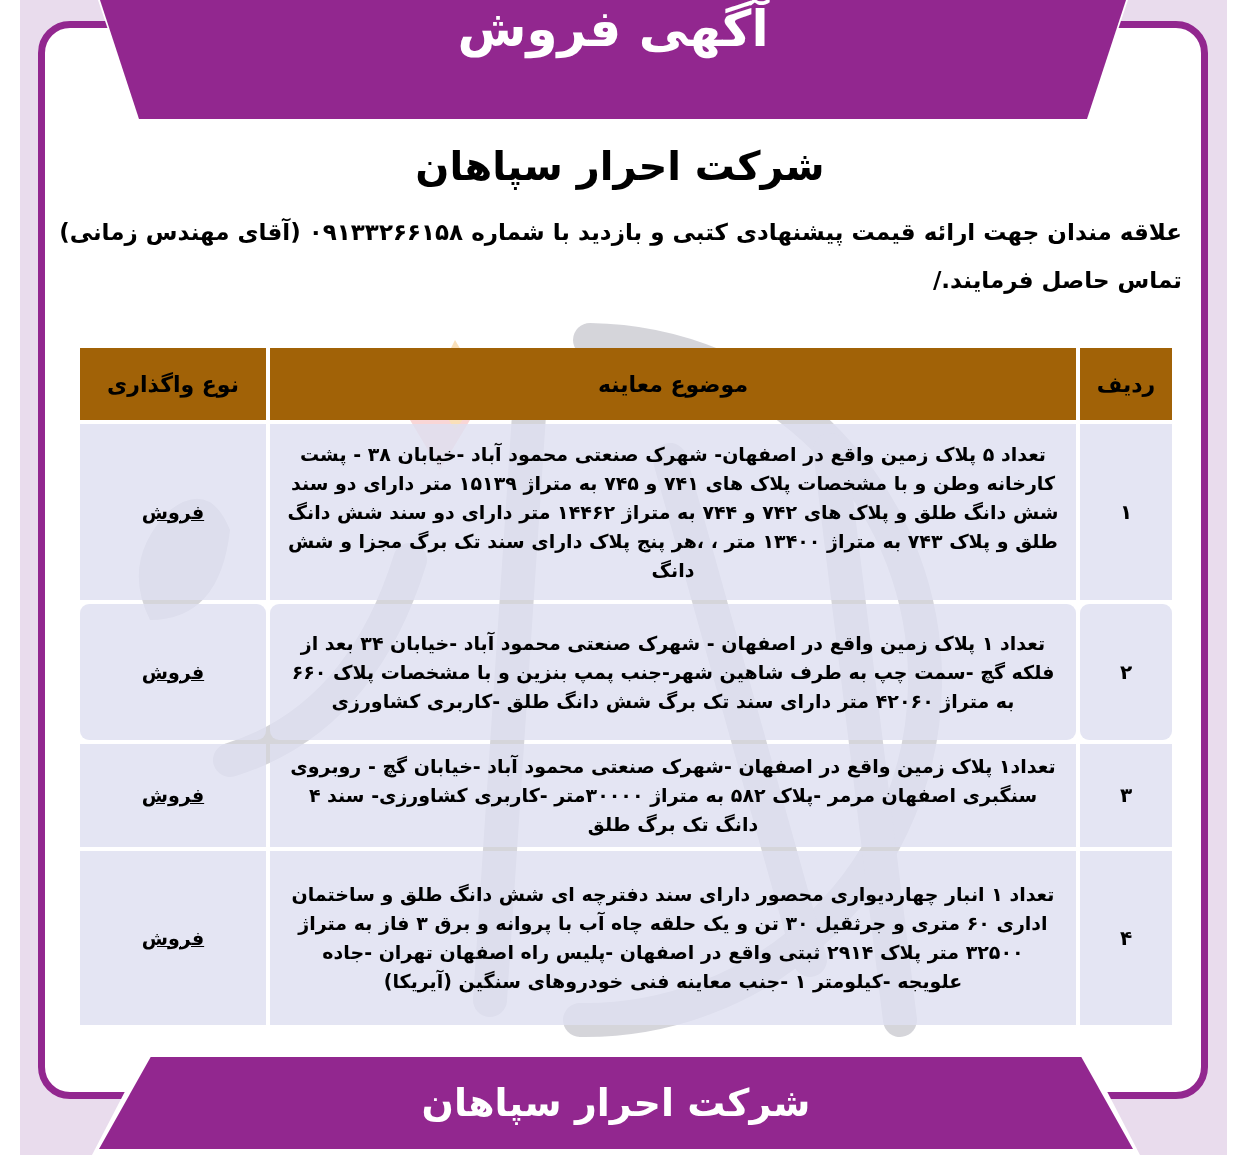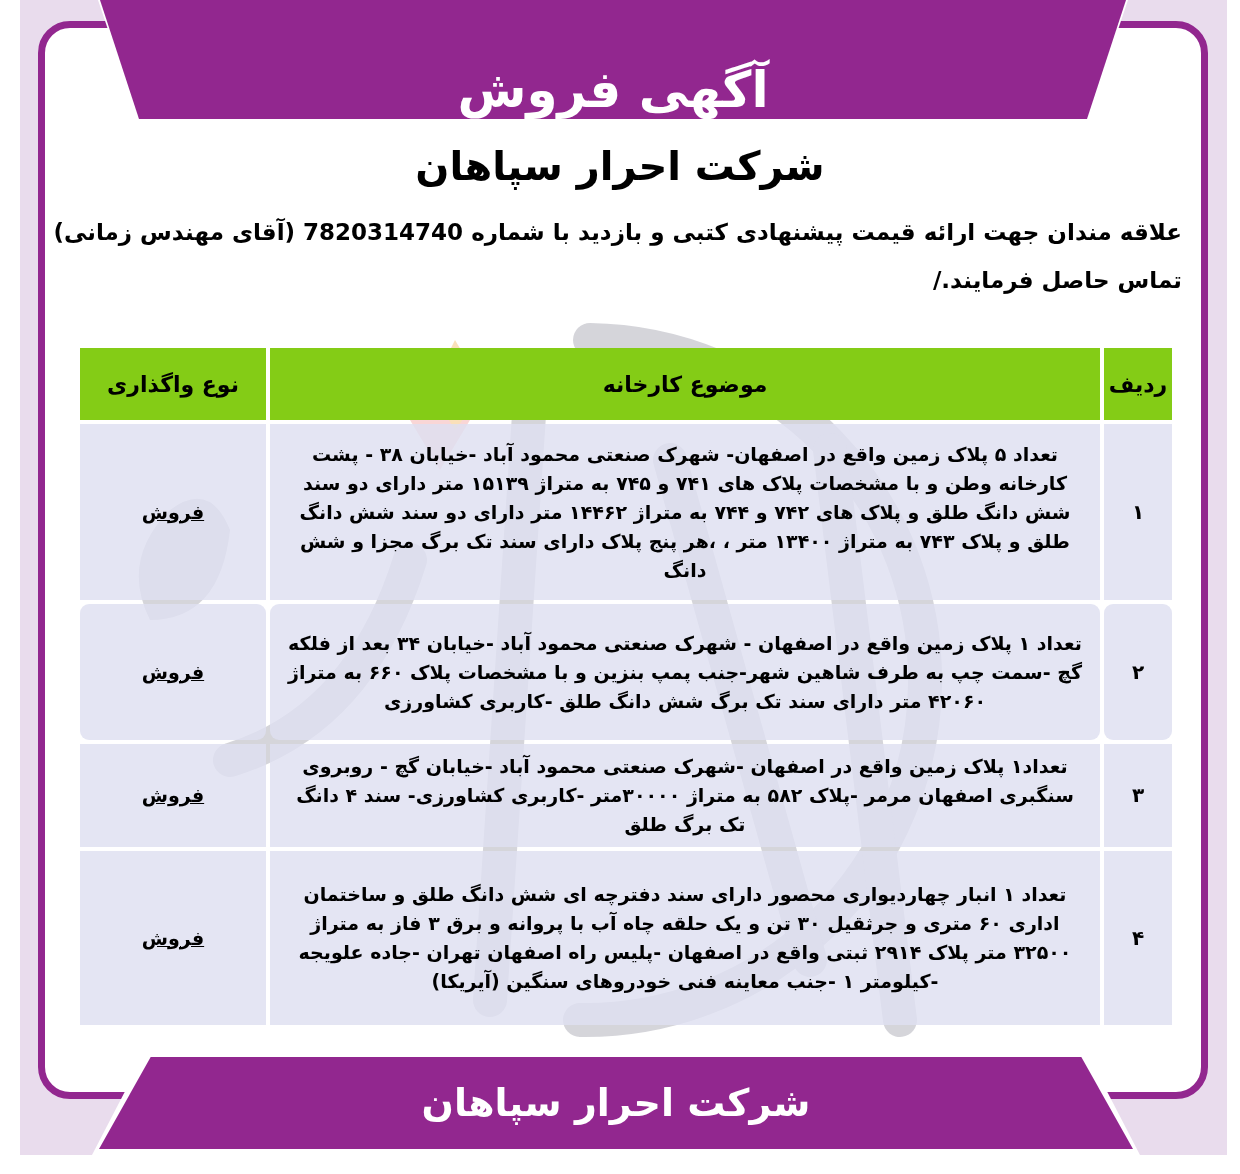--- a/index.html
+++ b/index.html
@@ -20,21 +20,21 @@
     }
     .banner-top {
       position: absolute; left: 98px; top: 0; width: 1030px; height: 122px;
       background: #ffffff;
       clip-path: polygon(0 0, 100% 0, 96% 100%, 4% 100%);
     }
     .banner-top-inner {
       position: absolute; left: 100px; top: 0; width: 1026px; height: 119px;
       background: #92278f;
       clip-path: polygon(0 0, 100% 0, 96.2% 100%, 3.8% 100%);
-      display: flex; align-items: flex-end; justify-content: center;
+      display: flex; align-items: flex-start; justify-content: center;
     }
     .banner-title {
       color: #ffffff; font-size: 50px; font-weight: bold;
       font-family: "DejaVu Sans", sans-serif;
     }
     .banner-bottom {
       position: absolute; left: 92px; top: 1054px; width: 1048px; height: 101px;
       background: #ffffff;
       clip-path: polygon(5% 0, 95% 0, 100% 100%, 0 100%);
     }
@@ -60,29 +60,29 @@
       position: absolute; right: 58px; top: 208px; width: 1140px;
       font-size: 23px; font-weight: bold; color: #000; line-height: 48px;
       text-align: right;
     }
     .ad-table {
       position: absolute; left: 76px; top: 344px; width: 1100px;
       border-collapse: separate; border-spacing: 4px;
       direction: rtl;
     }
     .ad-table th {
-      background: #84cc16; font-size: 22px; font-weight: bold; color: #000;
+      background: #a16207; font-size: 22px; font-weight: bold; color: #000;
       height: 72px; text-align: center;
     }
     .ad-table td {
       background: rgba(222, 223, 240, 0.82); color: #000; text-align: center;
       font-size: 19px; font-weight: bold; line-height: 29px;
       padding: 8px 17px;
     }
-    .col-row { width: 68px; }
+    .col-row { width: 92px; }
     .col-type { width: 186px; }
     .row-1 td { height: 176px; }
     .row-2 td { height: 136px; border-radius: 9px; }
     .row-3 td { height: 95px; }
     .row-4 td { height: 174px; text-align: center; }
     td.type-cell { font-weight: bold; font-size: 19px; text-decoration: underline; }
     td.num-cell { font-weight: bold; font-size: 20px; }
     .desc-cell { padding: 8px 26px; }
   </style>
 </head>
@@ -106,28 +106,28 @@
   </svg>
 
   <div class="banner-top"></div>
   <div class="banner-top-inner">
     <span class="banner-title">آگهی فروش</span>
   </div>
 
   <div class="company">شرکت احرار سپاهان</div>
 
   <div class="intro">
-    <div>علاقه مندان جهت ارائه قیمت پیشنهادی کتبی و  بازدید با شماره 7820314740 (آقای مهندس زمانی) تماس حاصل فرمایند./</div>
+    <div>علاقه مندان جهت ارائه قیمت پیشنهادی کتبی و  بازدید با شماره ۰۹۱۳۳۲۶۶۱۵۸ (آقای مهندس زمانی) تماس حاصل فرمایند./</div>
   </div>
 
   <table class="ad-table">
     <thead>
       <tr>
         <th class="col-row">ردیف</th>
-        <th>موضوع کارخانه</th>
+        <th>موضوع معاینه</th>
         <th class="col-type">نوع واگذاری</th>
       </tr>
     </thead>
     <tbody>
       <tr class="row-1">
         <td class="num-cell">۱</td>
         <td class="desc-cell">تعداد ۵ پلاک زمین واقع در اصفهان- شهرک صنعتی محمود آباد -خیابان ۳۸ - پشت کارخانه وطن و با مشخصات پلاک های ۷۴۱ و ۷۴۵ به متراژ ۱۵۱۳۹ متر دارای دو سند شش دانگ طلق  و پلاک های ۷۴۲ و ۷۴۴ به متراژ ۱۴۴۶۲ متر دارای دو سند شش دانگ طلق و پلاک ۷۴۳ به متراژ ۱۳۴۰۰ متر ، ،هر پنج پلاک دارای سند تک برگ مجزا و شش دانگ</td>
         <td class="type-cell">فروش</td>
       </tr>
       <tr class="row-2">

